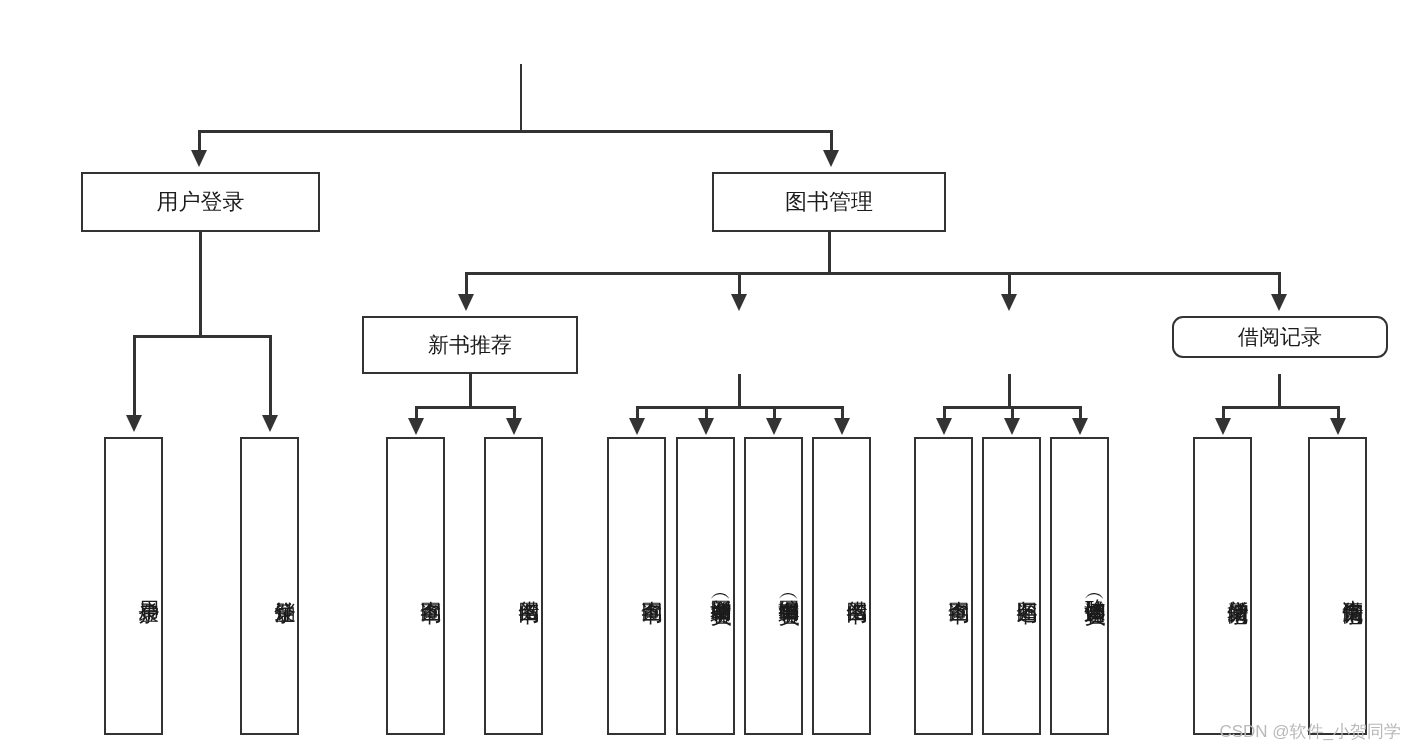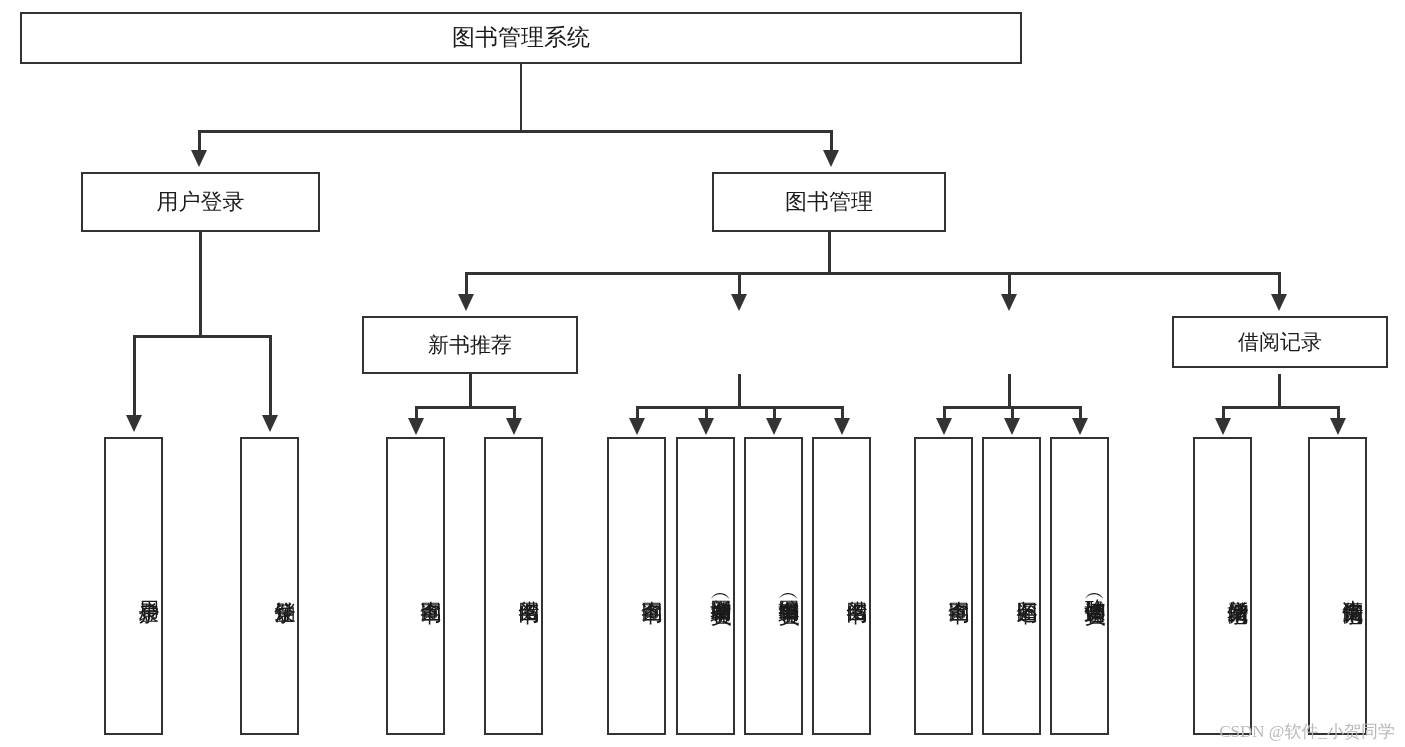--- a/index.html
+++ b/index.html
@@ -62,37 +62,34 @@
     position: absolute;
     width: 0;
     height: 0;
     border-left: 8px solid transparent;
     border-right: 8px solid transparent;
     border-top: 17px solid #333333;
   }
   
   #watermark {
     position: absolute;
-    right: 10px;
+    right: 4px;
     bottom: 4px;
     font-size: 17px;
     color: #b9b9b9;
-    font-family: Liberation Serif, serif;
+    font-family: Liberation Sans, sans-serif;
     white-space: nowrap;
     user-select: none;
   }
 </style>
 </head>
 <body>
 
 <div id="canvas">
 
-  <div class="node root" style="left:20px; top:12px; width:1002px; height:52px;">
-    <span>图书管理系统</span>
-  </div>
 
   <div class="conn v" style="left:519.5px; top:64px; height:67px;"></div>
   <div class="conn h" style="left:198px; top:130px; width:634px;"></div>
   <div class="conn v" style="left:198px; top:130px; height:22px;"></div>
   <div class="arrow" style="left:191px; top:150px;"></div>
   <div class="conn v" style="left:830px; top:130px; height:22px;"></div>
   <div class="arrow" style="left:823px; top:150px;"></div>
 
   <div class="node level1" style="left:81px; top:172px; width:239px; height:60px;">
     <span>用户登录</span>
@@ -116,21 +113,21 @@
   <div class="conn v" style="left:738px; top:272px; height:24px;"></div>
   <div class="arrow" style="left:731px; top:294px;"></div>
   <div class="conn v" style="left:1008px; top:272px; height:24px;"></div>
   <div class="arrow" style="left:1001px; top:294px;"></div>
   <div class="conn v" style="left:1278px; top:272px; height:24px;"></div>
   <div class="arrow" style="left:1271px; top:294px;"></div>
 
   <div class="node level2" style="left:362px; top:316px; width:216px; height:58px;">
     <span>新书推荐</span>
   </div>
-  <div class="node level2" style="left:1172px; top:316px; width:216px; height:52px;">
+  <div class="node level2" style="left:1172px; top:316px; width:216px; height:42px;border-radius:11px;">
     <span>借阅记录</span>
   </div>
 
   <div class="conn v" style="left:469px; top:374px; height:34px;"></div>
   <div class="conn h" style="left:415px; top:406px; width:99px;"></div>
   <div class="conn v" style="left:415px; top:406px; height:14px;"></div>
   <div class="arrow" style="left:408px; top:418px;"></div>
   <div class="conn v" style="left:513px; top:406px; height:14px;"></div>
   <div class="arrow" style="left:506px; top:418px;"></div>
 

